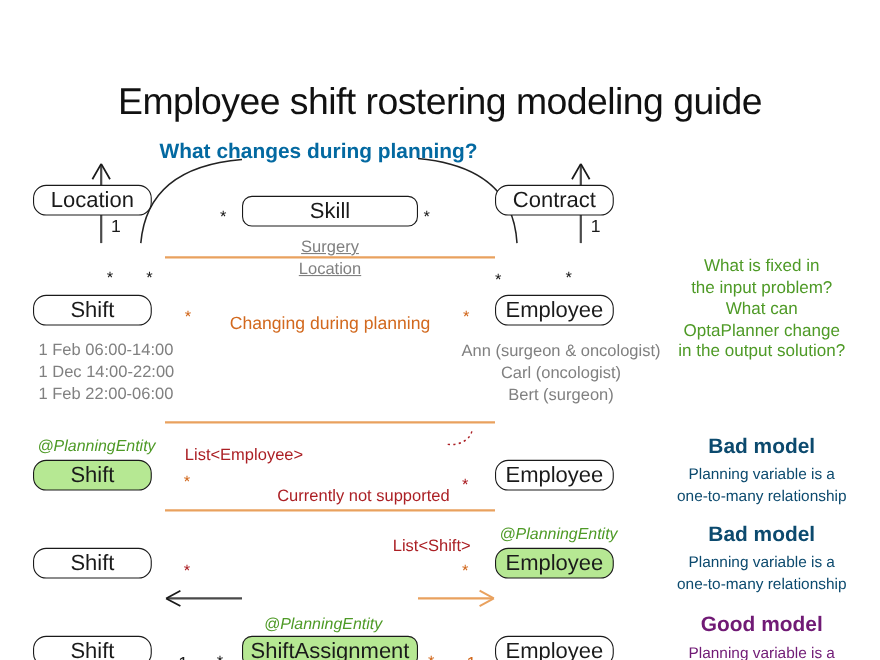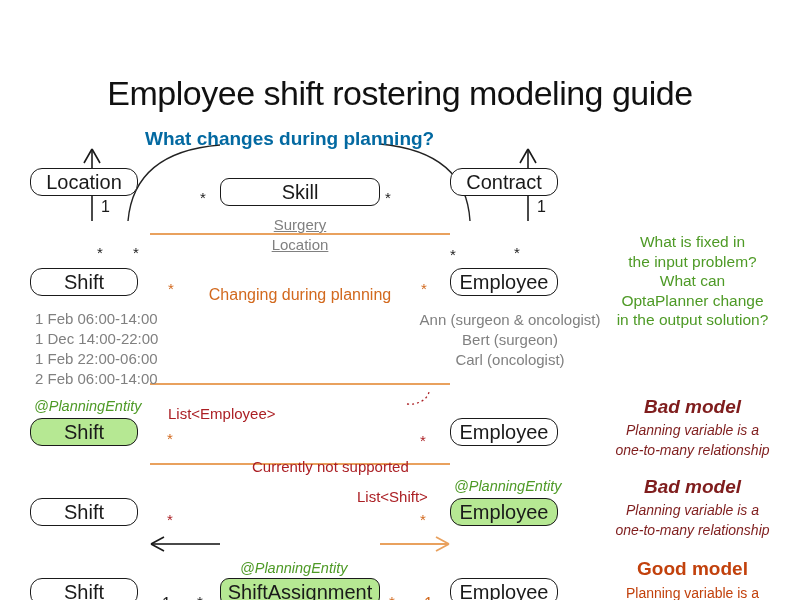--- a/index.html
+++ b/index.html
@@ -20,21 +20,21 @@
   .graylist{font-size:15px;line-height:20px;color:#808080;}
   .center{text-align:center;}
   .orangelabel{font-size:16px;color:#D2691E;}
   .pe{font-size:14.5px;font-style:italic;color:#4E9A26;}
   .rel{font-size:15px;color:#AB1F24;}
   .note{font-size:15px;color:#AB1F24;}
   .sidehead{font-size:20px;font-weight:bold;line-height:24px;color:#4E9A26;}
   .sidebody{font-size:15.5px;line-height:19.5px;color:#4E9A26;}
   .modhead{font-size:19px;font-weight:bold;}
   .modbody{font-size:14px;line-height:20px;}
-  .red{color:#7f1d1d;font-style:italic;} .green-t{color:#c2410c;}
+  .red{color:#0c4a6e;} .green-t{color:#701a75;}
   .ml{white-space:pre-line;}
 </style>
 </head>
 <body>
 
 <div class="canvas">
 
   <svg class="layer" viewBox="0 0 800 600">
 
     <line x1="92" y1="150" x2="92" y2="221" stroke="#4a4a4a" stroke-width="2"></line>
@@ -89,44 +89,43 @@
   <span class="abs mult o" style="left:421px;top:233px;">*</span>
 
   <div class="abs graylist center" style="left:220px;top:167px;width:160px;text-decoration:underline;">
     <div>Surgery</div>
     <div>Location</div>
   </div>
   <div class="abs graylist" style="left:35px;top:261px;">
     <div>1 Feb 06:00-14:00</div>
     <div>1 Dec 14:00-22:00</div>
     <div>1 Feb 22:00-06:00</div>
-    <div>2 Feb 06:00-14:00</div>
   </div>
   <div class="abs graylist center" style="left:390px;top:262px;width:240px;">
     <div>Ann (surgeon &amp; oncologist)</div>
+    <div>Carl (oncologist)</div>
     <div>Bert (surgeon)</div>
-    <div>Carl (oncologist)</div>
   </div>
 
   <div class="abs orangelabel center" style="left:150px;top:238px;width:300px;">Changing during planning</div>
 
   <div class="abs sidebody center ml" style="left:585px;top:184px;width:215px;">What is fixed in
 the input problem?
 What can
 OptaPlanner change
 in the output solution?</div>
 
   <div class="abs pe" style="left:34px;top:350px;">@PlanningEntity</div>
   <div class="abs box w120 green" style="left:30px;top:370px;">
     <span>Shift</span>
   </div>
   <div class="abs rel" style="left:168px;top:357px;">List&lt;Employee&gt;</div>
   <span class="abs mult o" style="left:167px;top:383px;">*</span>
   <span class="abs mult r" style="left:420px;top:385px;">*</span>
-  <div class="abs note" style="left:252px;top:410px;">Currently not supported</div>
+  <div class="abs note" style="left:252px;top:394px;">Currently not supported</div>
   <div class="abs box w120" style="left:450px;top:370px;">
     <span>Employee</span>
   </div>
   <div class="abs modhead red center" style="left:585px;top:348px;width:215px;">Bad model</div>
   <div class="abs modbody red center ml" style="left:585px;top:372px;width:215px;">Planning variable is a
 one-to-many relationship</div>
 
   <div class="abs box w120" style="left:30px;top:450px;">
     <span>Shift</span>
   </div>

